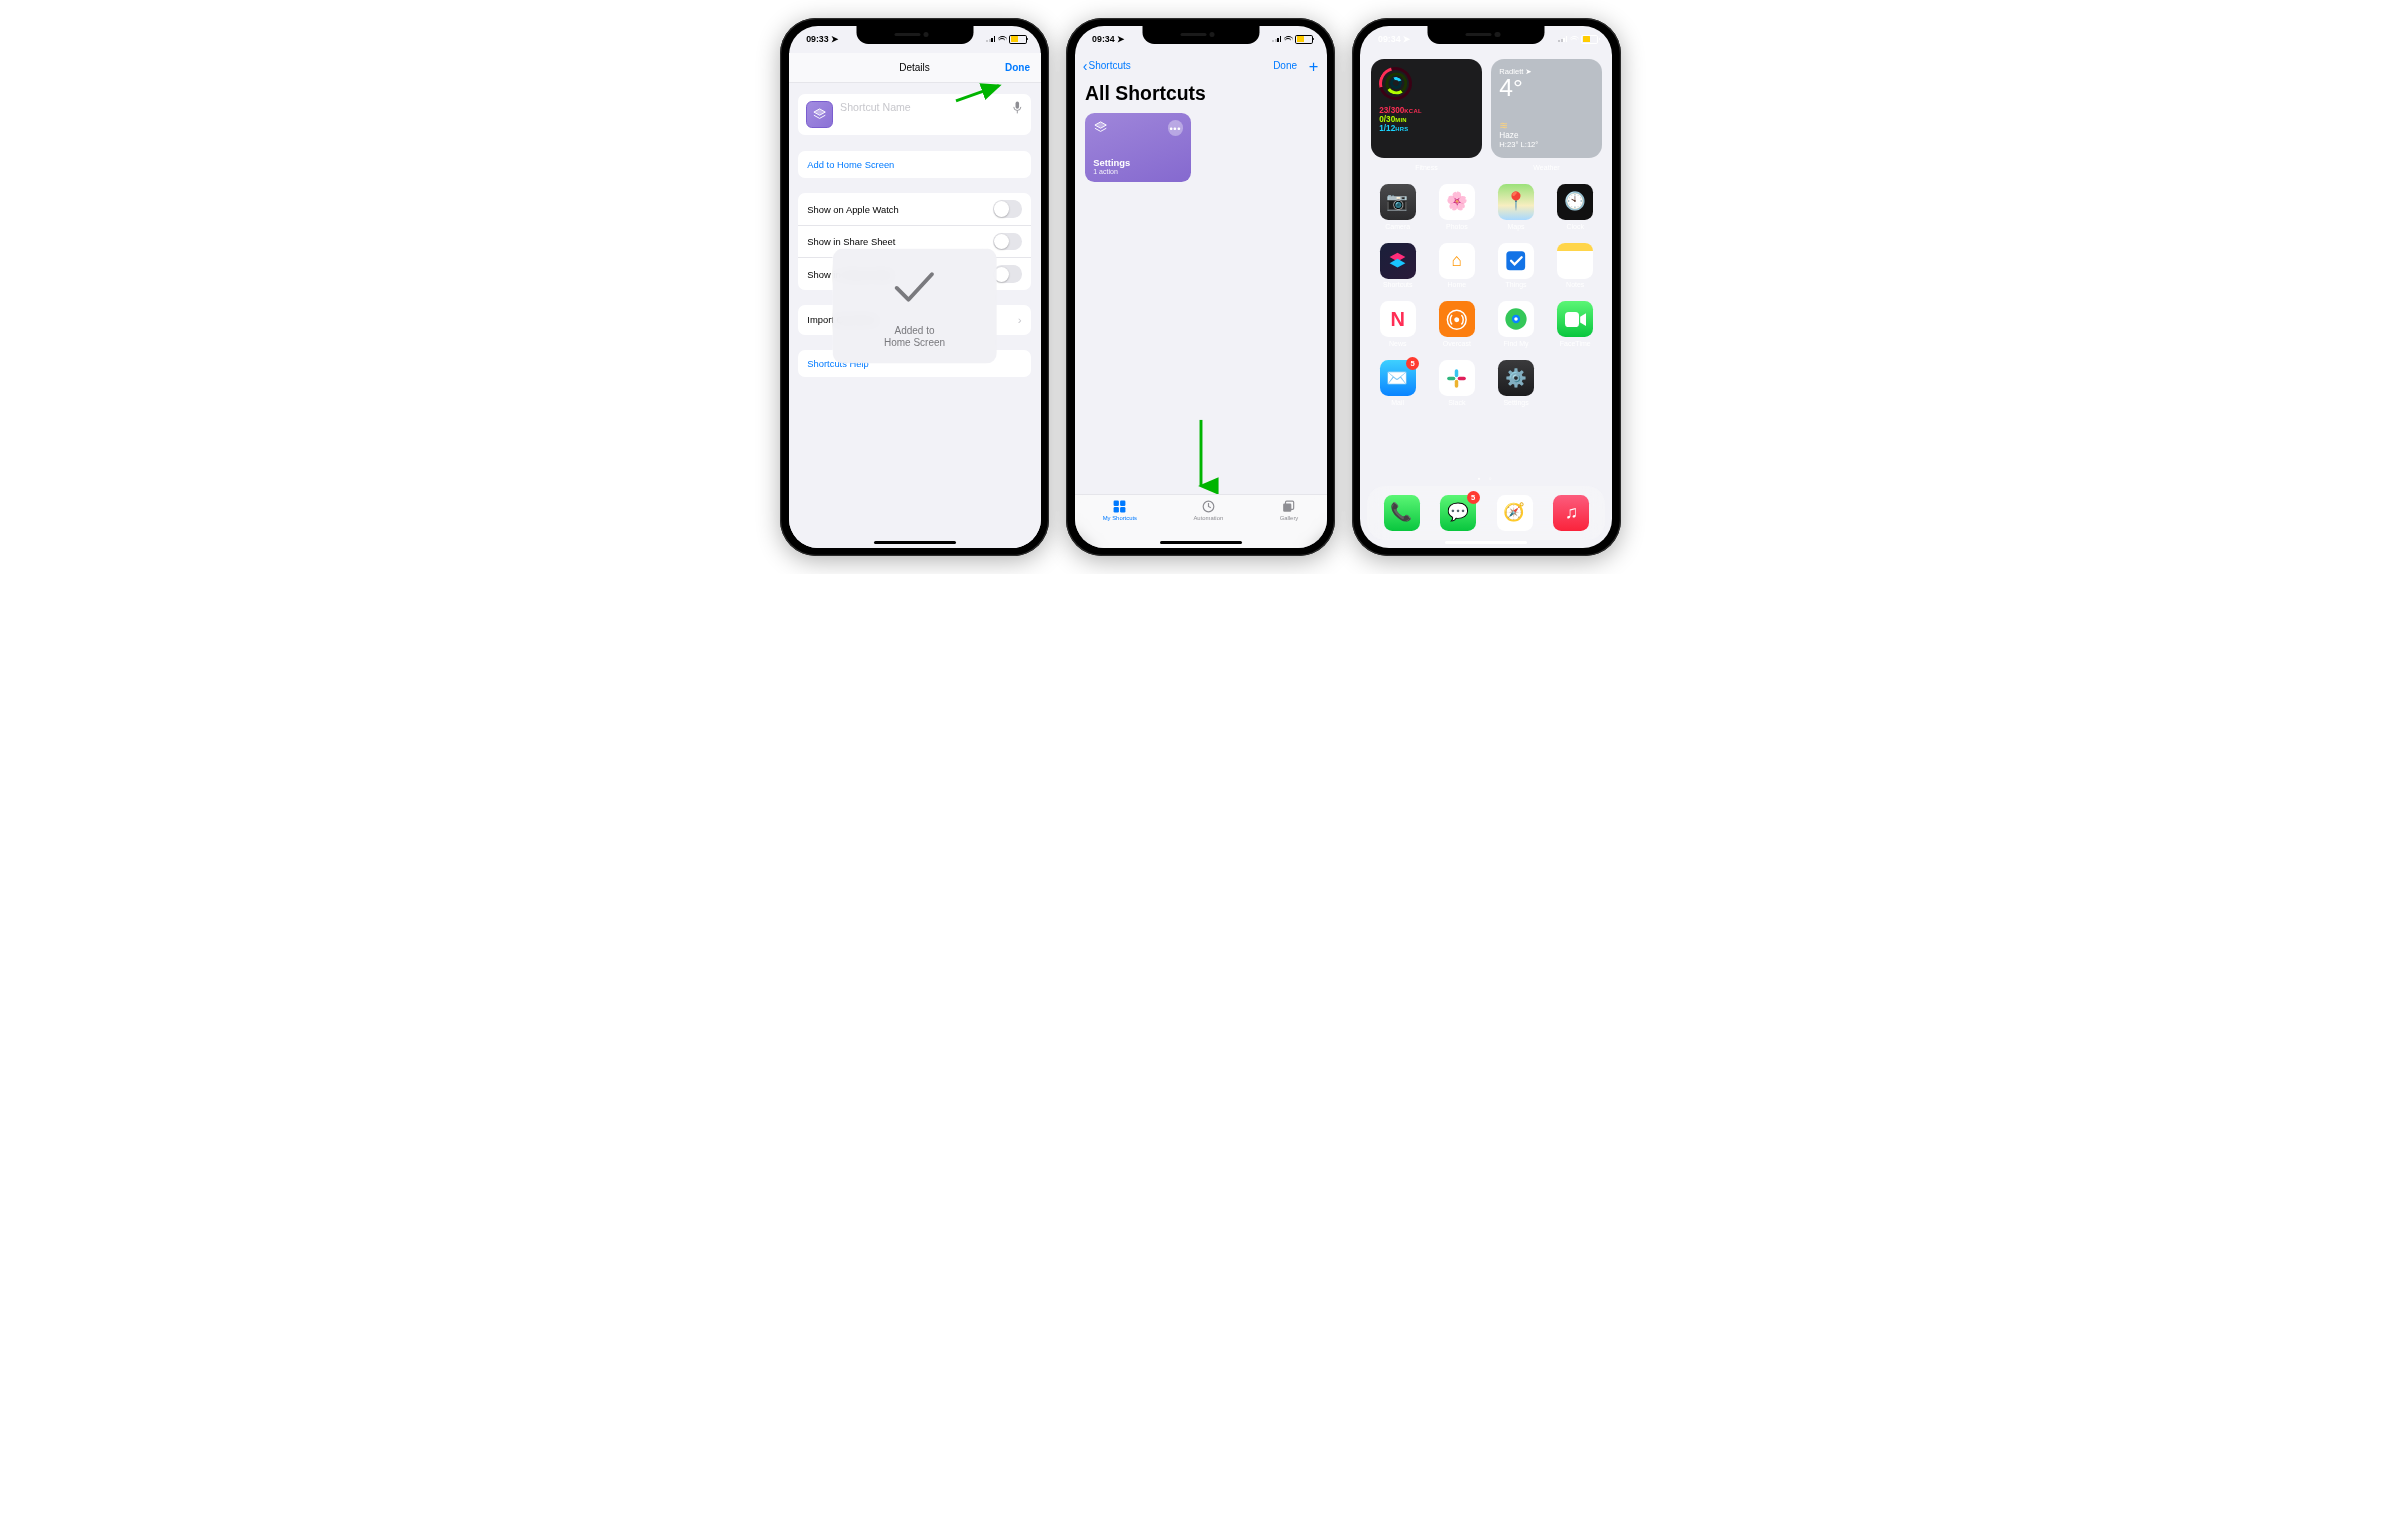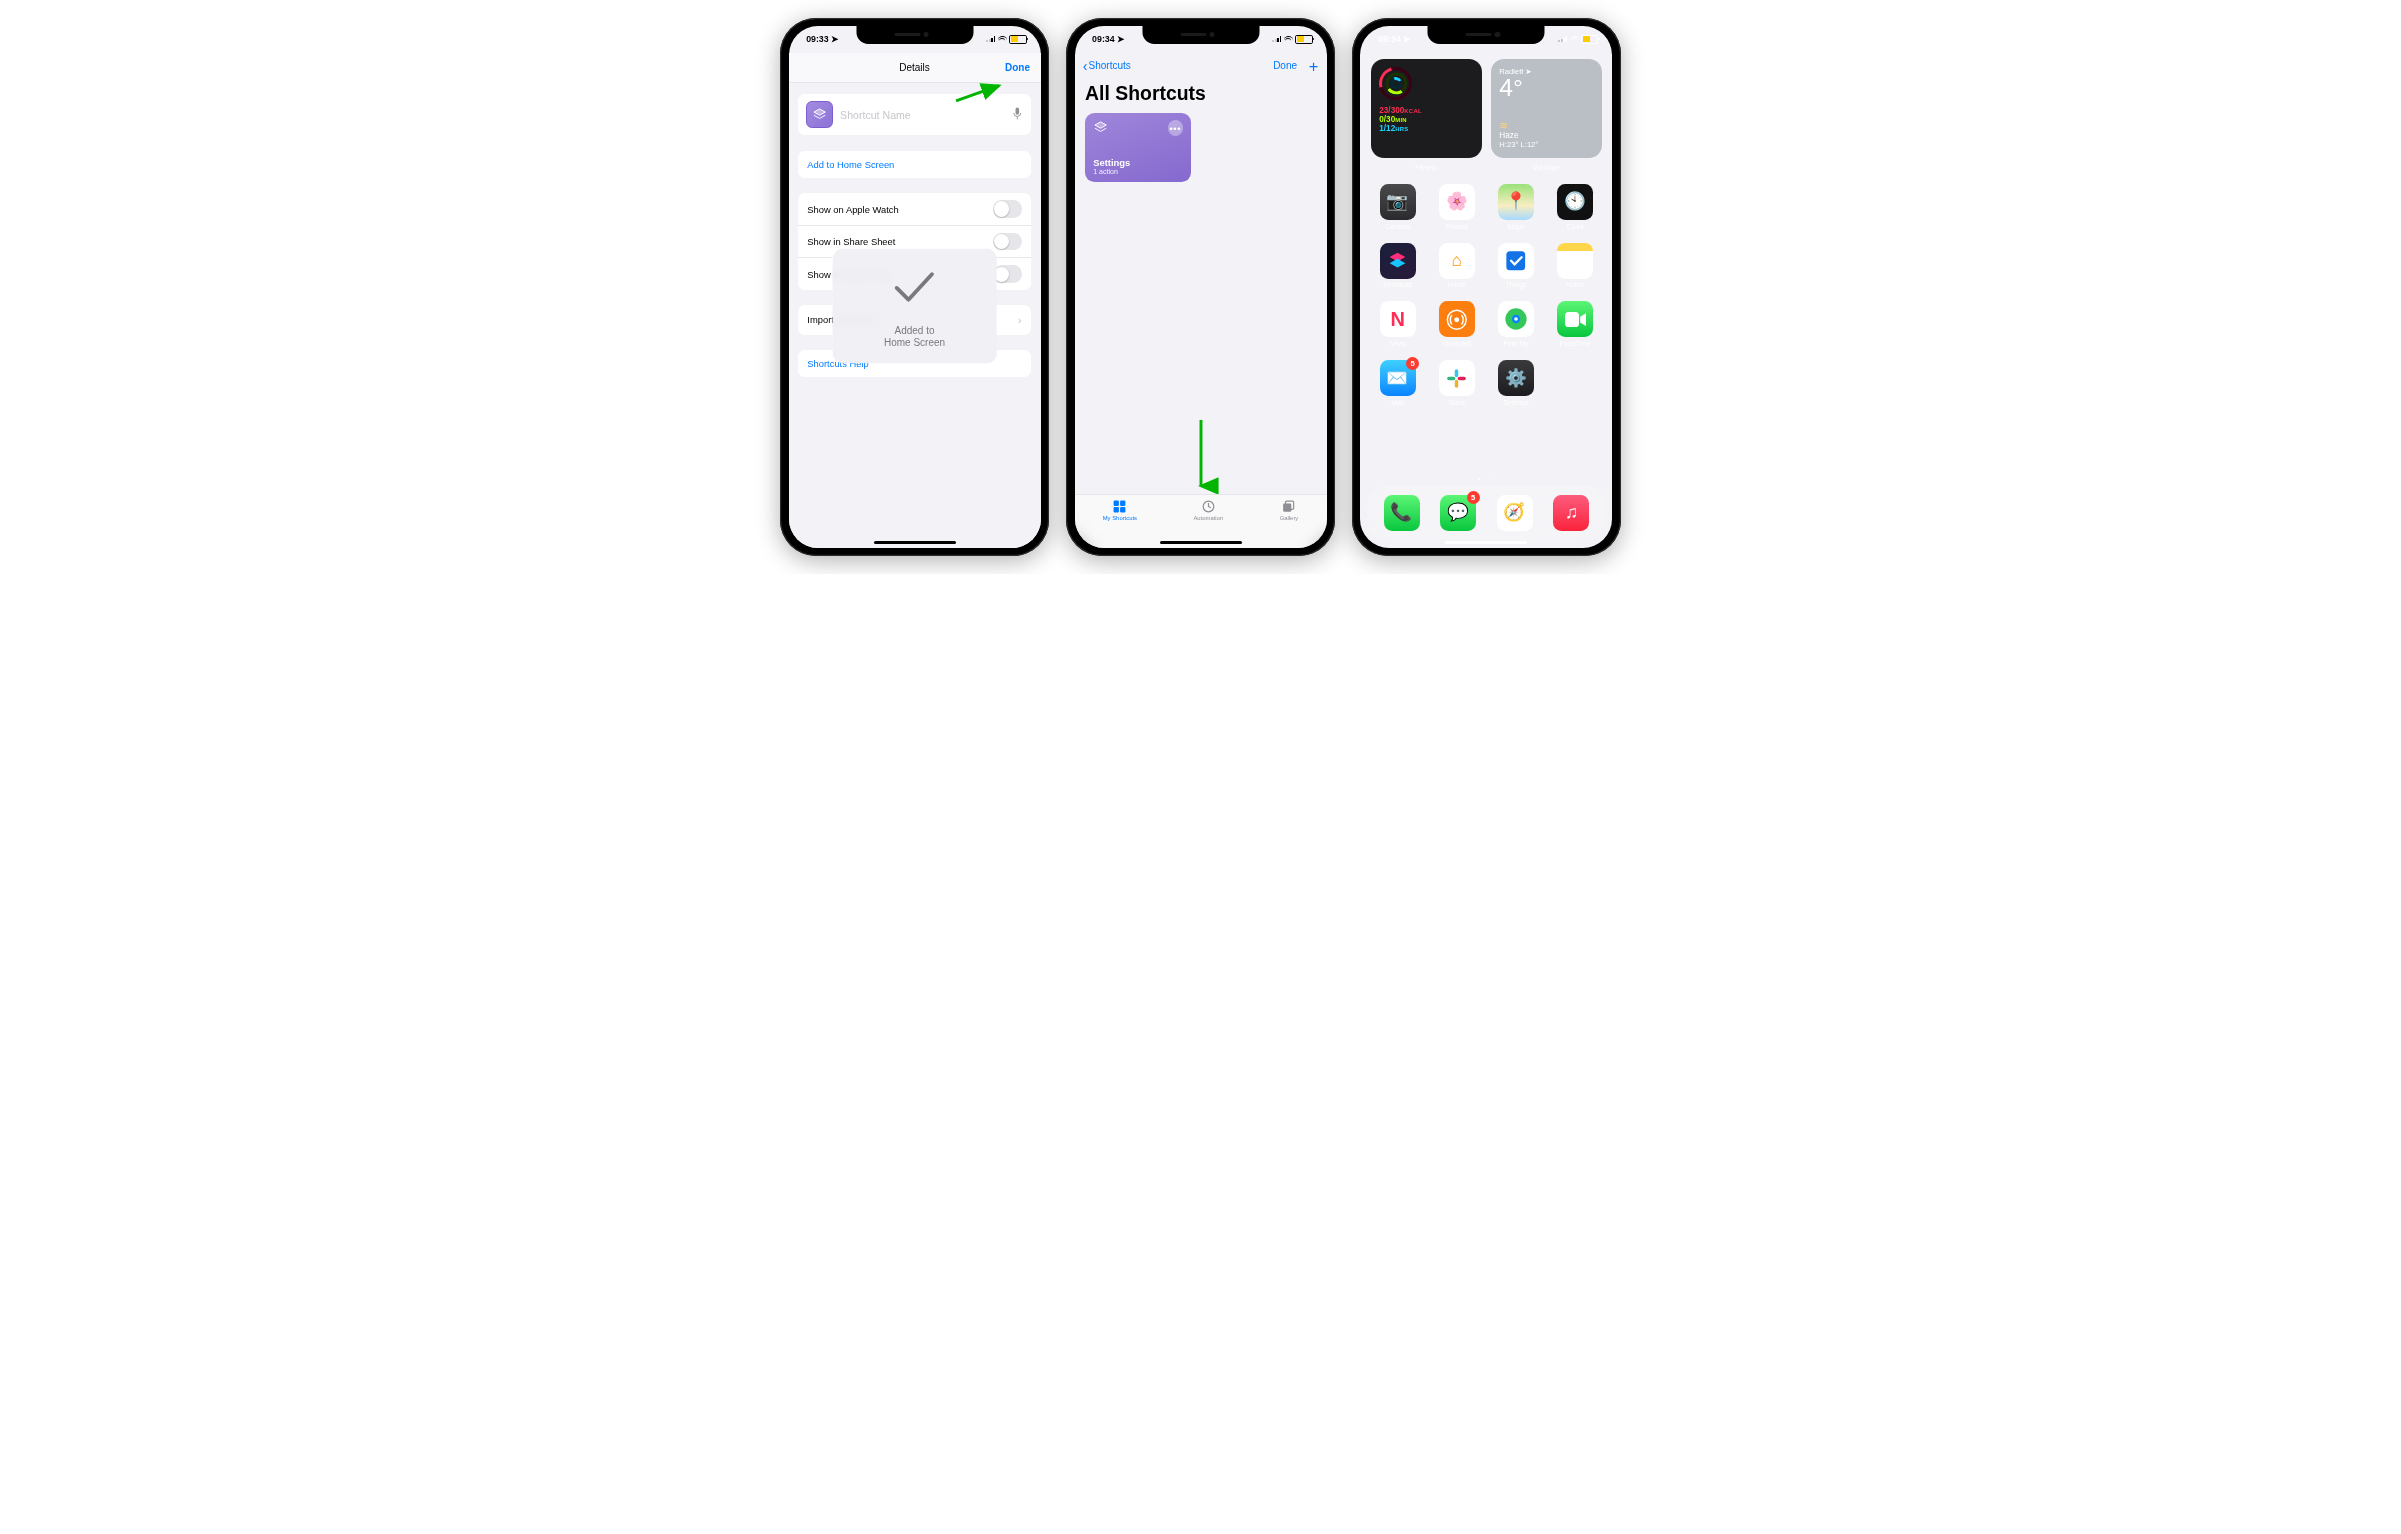--- a/index.html
+++ b/index.html
@@ -72,21 +72,21 @@
   .batt i{position:absolute;left:0.6px;top:0.6px;bottom:0.6px;width:45%;background:#ffcc00;border-radius:0.6px;}
   .loc-ic{display:inline-block;transform:rotate(0deg);}
 
   
   .s1 .sheet{background:var(--ios-grey-bg);height:calc(100% - 27px);position:relative;}
   .nav1{display:flex;align-items:center;justify-content:center;height:29px;position:relative;border-bottom:0.6px solid var(--ios-sep);background:#f9f9fb;}
   .nav1 .title{font-weight:400;font-size:10px;}
   .nav1 .done{position:absolute;right:10.6px;color:var(--ios-blue);font-weight:600;font-size:10px;}
   .sheet-body{padding:11.7px 9.4px 0 9.4px;display:flex;flex-direction:column;gap:15.2px;}
   .card{background:#fff;border-radius:7px;}
-  .name-card{display:flex;align-items:center;padding:7px 8.2px;gap:7px;}
+  .name-card{display:flex;align-items:flex-start;padding:7px 8.2px;gap:7px;}
   .sc-icon{width:27px;height:27px;border-radius:5.9px;background:linear-gradient(135deg,#a28ce0,#8c72d6);display:flex;align-items:center;justify-content:center;color:#fff;border:1.2px solid #7a5dcf;box-sizing:border-box;}
   .sc-icon svg{width:15.2px;height:15.2px;}
   .name-input{flex:1;font-size:10.6px;color:#c7c7cc;}
   .mic{color:#8e8e93;}
   .link-card{padding:8.2px 9.4px;color:var(--ios-blue);font-size:9.4px;}
   .toggle-list .row{display:flex;align-items:center;justify-content:space-between;padding:7px 9.4px;border-bottom:0.6px solid var(--ios-sep);font-size:9.4px;color:#000;}
   .toggle-list .row:last-child{border-bottom:none;}
   .toggle{width:29px;height:17.6px;border-radius:8.8px;background:#e5e5ea;position:relative;}
   .toggle::after{content:"";position:absolute;left:1.2px;top:1.2px;width:15.2px;height:15.2px;border-radius:50%;background:#fff;box-shadow:0 0.6px 1.8px rgba(0,0,0,.3);}
   .disclose{display:flex;align-items:center;justify-content:space-between;padding:8.2px 9.4px;font-size:9.4px;}

